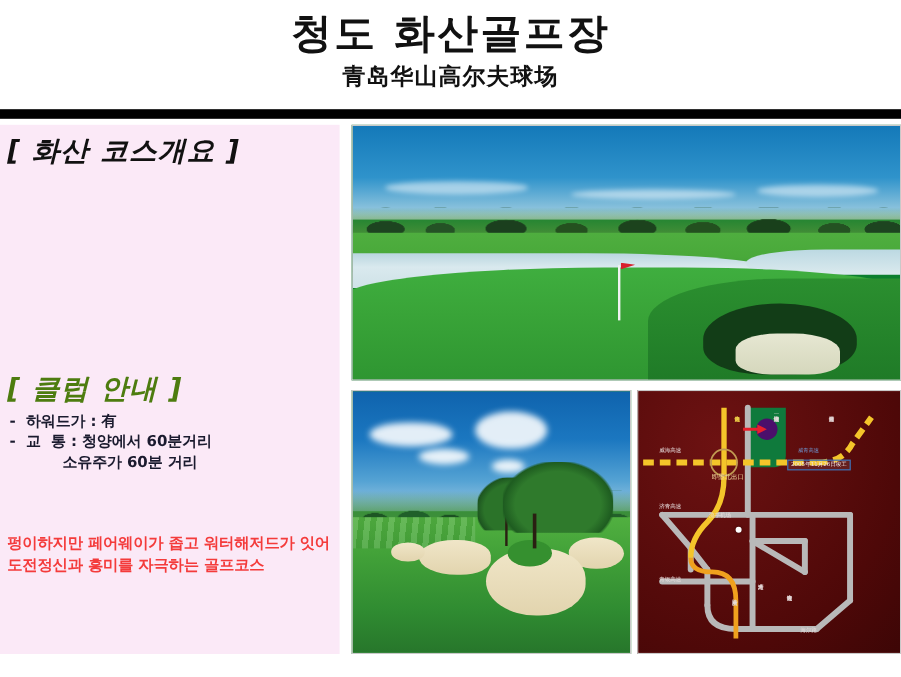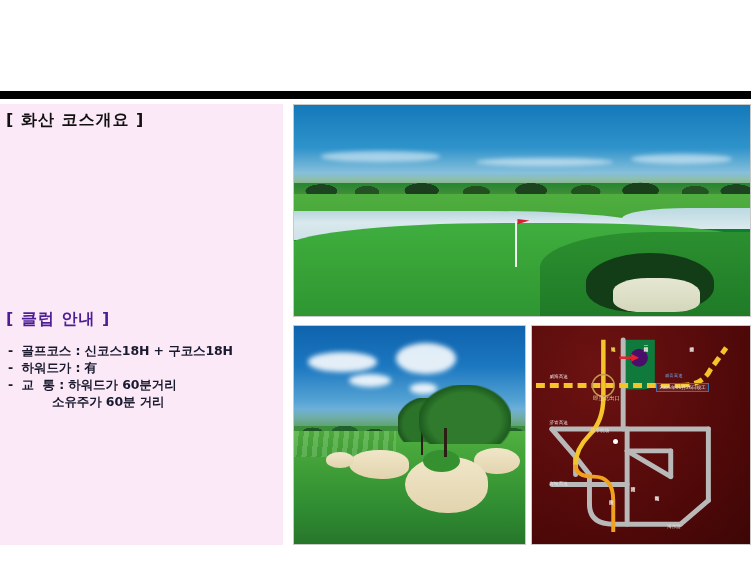--- a/index.html
+++ b/index.html
@@ -35,26 +35,27 @@
   }
 
   
   .left-panel{
     position:absolute;left:0;top:104px;width:283px;height:441px;
     background:#fbe9f7;
     box-sizing:border-box;
     padding:0;
   }
   .sec-head{
-    font-size:16px;font-weight:700;letter-spacing:1px;
+    font-size:23px;font-weight:700;letter-spacing:1px;
     font-family:"DejaVu Sans","Liberation Sans",sans-serif;
     margin:0;
+    font-style:italic;
   }
   .sec-head.dark{color:#111111;}
-  .sec-head.red{color:#4c1d95;}
+  .sec-head.red{color:#4d7c0f;}
 
   .overview-head{position:absolute;left:6px;top:6px;}
   .overview-body{
     position:absolute;left:6px;top:40px;width:272px;
     font-size:12.5px;line-height:16.4px;color:#1a1a2e;font-weight:600;
     font-family:"DejaVu Sans","Liberation Sans",sans-serif;
     white-space:pre-line;
     letter-spacing:-0.1px;
   }
 
@@ -220,36 +221,41 @@
   .map-dot{
     position:absolute;left:37%;top:52%;width:5px;height:5px;border-radius:50%;
     background:#ffffff;box-shadow:0 0 2px rgba(0,0,0,.5);
   }
 </style>
 </head>
 <body>
 
 <div class="page">
 
+  <div class="header">
+    <div class="title-ko">청도 화산골프장</div>
+    <div class="title-cn">青岛华山高尔夫球场</div>
+  </div>
   <div class="divider-bar"></div>
 
   <div class="left-panel">
 
     <div class="sec-head dark overview-head">[ 화산 코스개요 ]</div>
 
 
     <div class="sec-head red club-head">[ 클럽 안내 ]</div>
 
     <div class="club-list">
-      <div class="row">-  골프코스 : 신코스18H + 구코스18H</div>
       <div class="row">-  하워드가 : 有</div>
-      <div class="row">-  교  통 : 하워드가 60분거리</div>
+      <div class="row">-  교  통 : 청양에서 60분거리</div>
       <div class="row indent">소유주가 60분 거리</div>
     </div>
 
+    <div class="slogan">펑이하지만 페어웨이가 좁고 워터해저드가 잇어
+도전정신과 흥미를 자극하는 골프코스</div>
   </div>
 
   <div class="photo photo-top">
     <div class="pt-sky"></div>
     <div class="pt-cloud" style="left:6%;top:22%;width:26%;height:5%;"></div>
     <div class="pt-cloud" style="left:40%;top:25%;width:30%;height:4%;"></div>
     <div class="pt-cloud" style="left:74%;top:23%;width:22%;height:5%;"></div>
     <div class="pt-treeline"></div>
     <div class="pt-fairway-far"></div>
     <div class="pt-water"></div>

